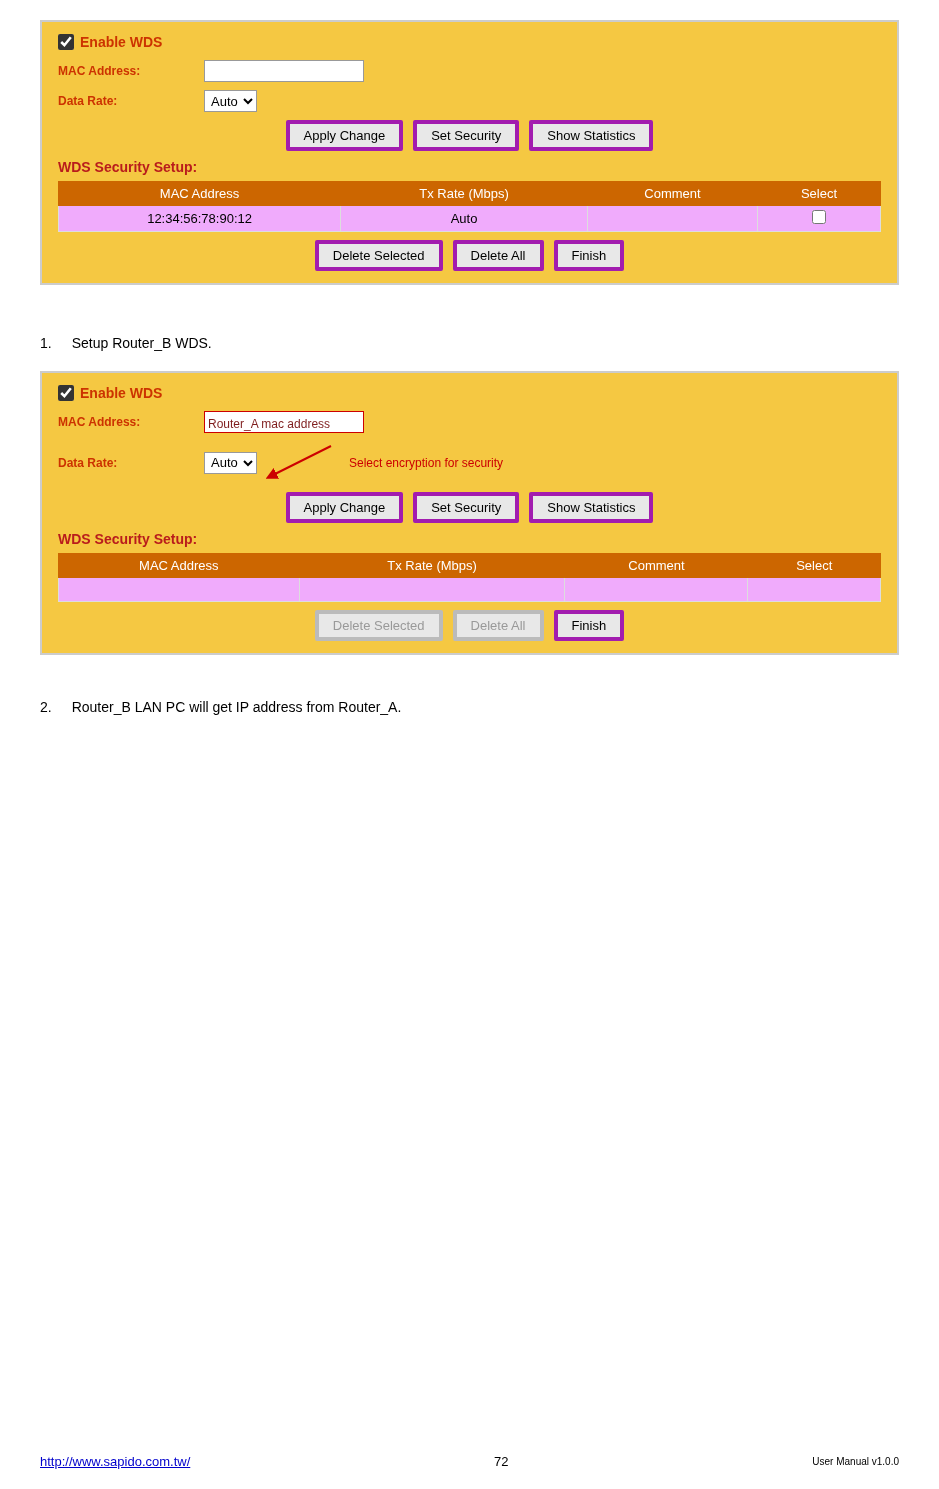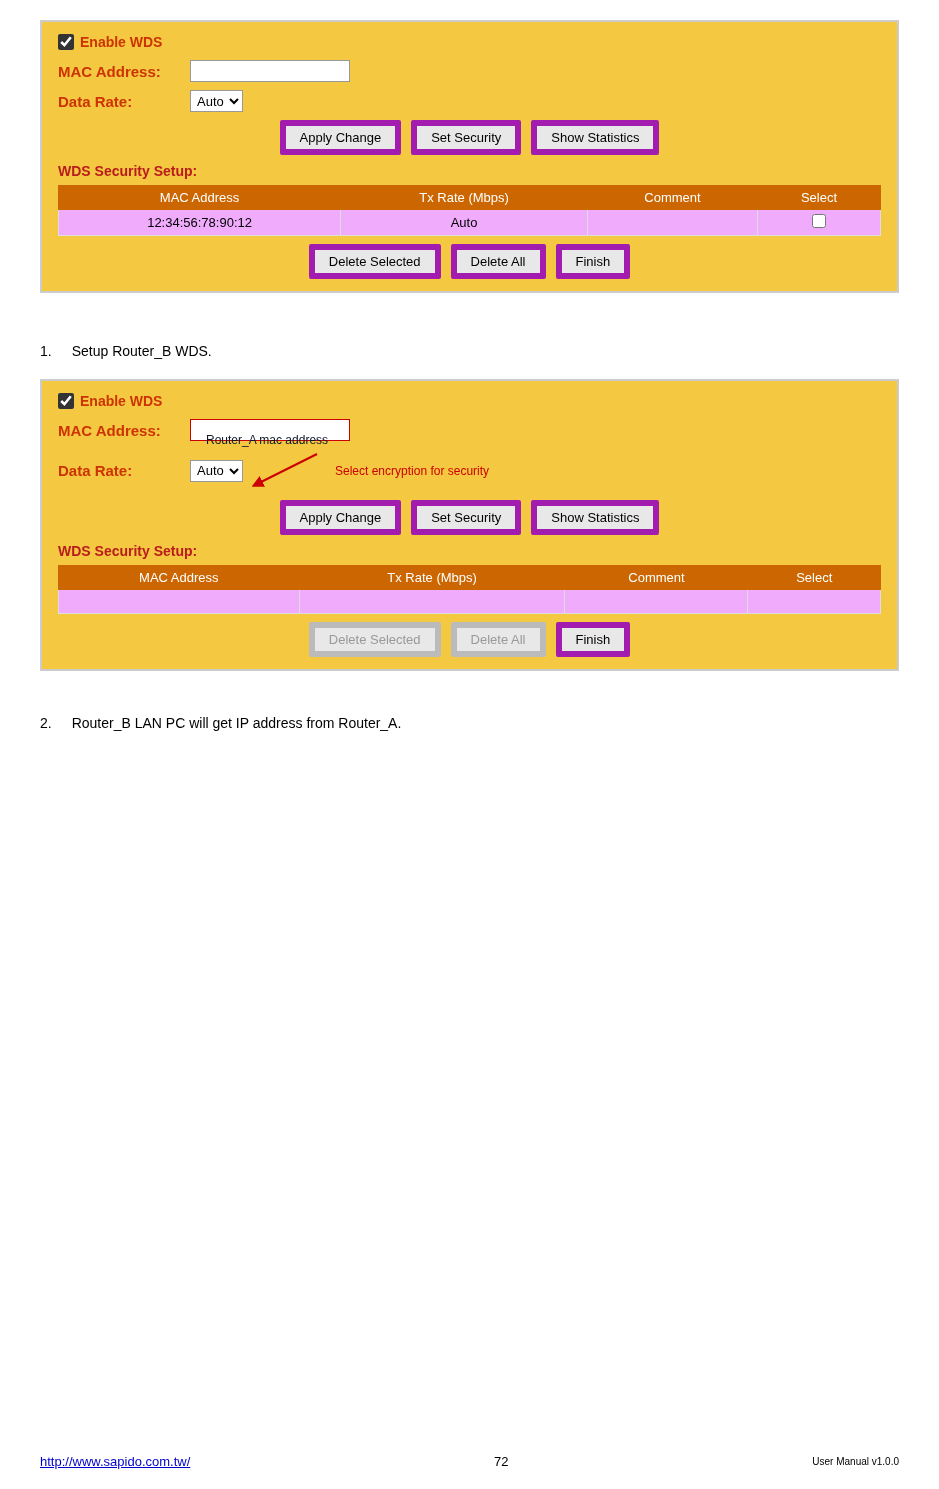--- a/index.html
+++ b/index.html
@@ -23,22 +23,22 @@
       margin-bottom: 20px;
     }
     .panel-row {
       display: flex;
       align-items: center;
       margin-bottom: 8px;
     }
     .panel-label {
       color: #cc3300;
       font-weight: bold;
-      font-size: 15px;
-      width: 132px;
+      font-size: 12px;
+      width: 146px;
     }
     .panel-input {
       border: 1px solid #999;
       background: #fff;
       height: 22px;
       width: 160px;
       font-size: 13px;
       padding: 2px 4px;
     }
     .panel-select-group {
@@ -53,21 +53,21 @@
       padding: 1px 2px;
     }
     .panel-buttons {
       display: flex;
       justify-content: center;
       gap: 10px;
       margin: 8px 0;
     }
     .panel-btn {
       background: #e8e8e8;
-      border: 6px solid #a21caf;
+      border: 4px solid #a21caf;
       padding: 4px 14px;
       font-size: 13px;
       cursor: pointer;
       border-radius: 2px;
     }
     .section-title {
       color: #b91c1c;
       font-weight: bold;
       font-size: 14px;
       margin: 6px 0 6px 0;
@@ -254,21 +254,21 @@
 
     <div class="enable-row">
       <input type="checkbox" class="enable-checkbox" checked="" style="">
       <span class="enable-label">Enable WDS</span>
     </div>
 
     <div class="panel-row" style="position:relative;">
       <span class="panel-label">MAC Address:</span>
       <div style="position:relative; display:inline-block;">
         <input type="text" class="panel-input" style="border: 1px solid rgb(204, 0, 0);">
-        <span style="position:absolute; top:12px; left:0; font-size:12px; color:#0f172a; white-space:nowrap; pointer-events:none; padding: 2px 16px;">Router_A mac address</span>
+        <span style="position:absolute; top:4px; left:0; font-size:12px; color:#7f1d1d; white-space:nowrap; pointer-events:none; padding: 2px 4px;">Router_A mac address</span>
       </div>
     </div>
 
     <div class="panel-row">
       <span class="panel-label">Data Rate:</span>
       <div class="security-annot-wrapper">
         <select class="panel-select">
           <option>Auto</option>
         </select>
 

